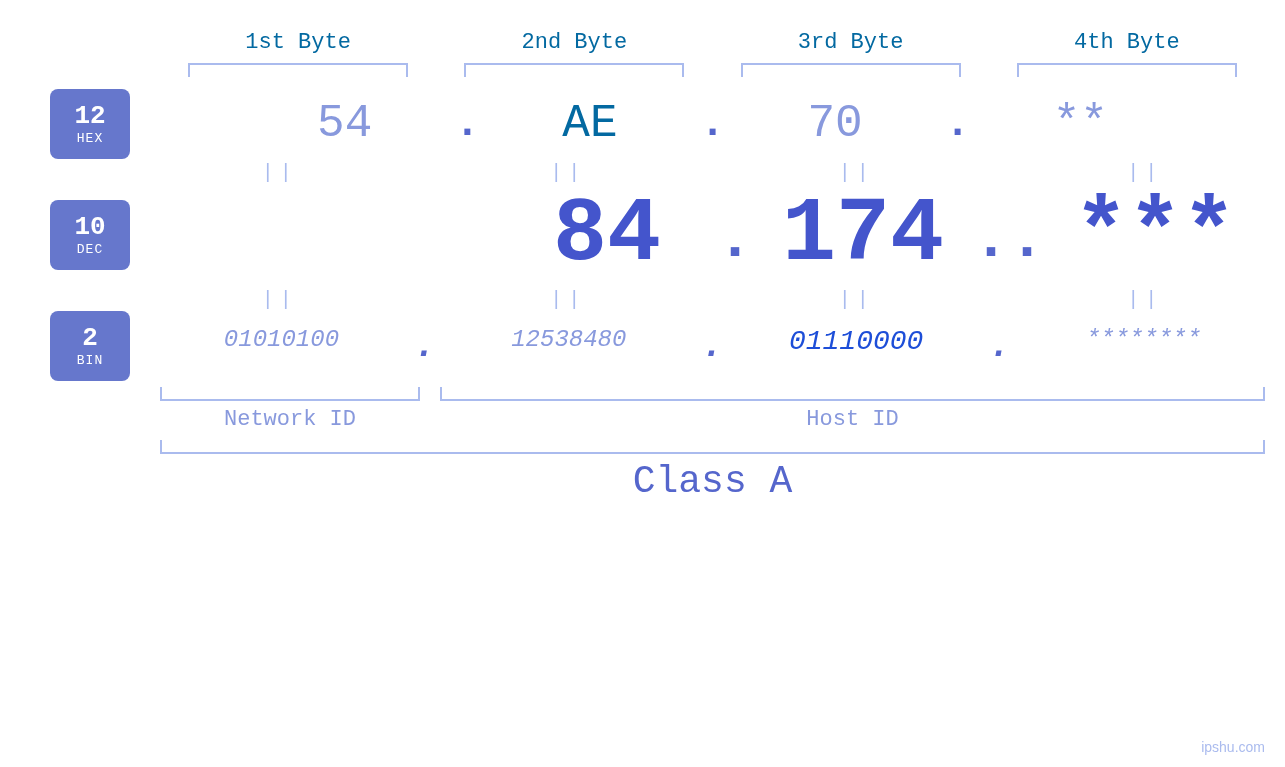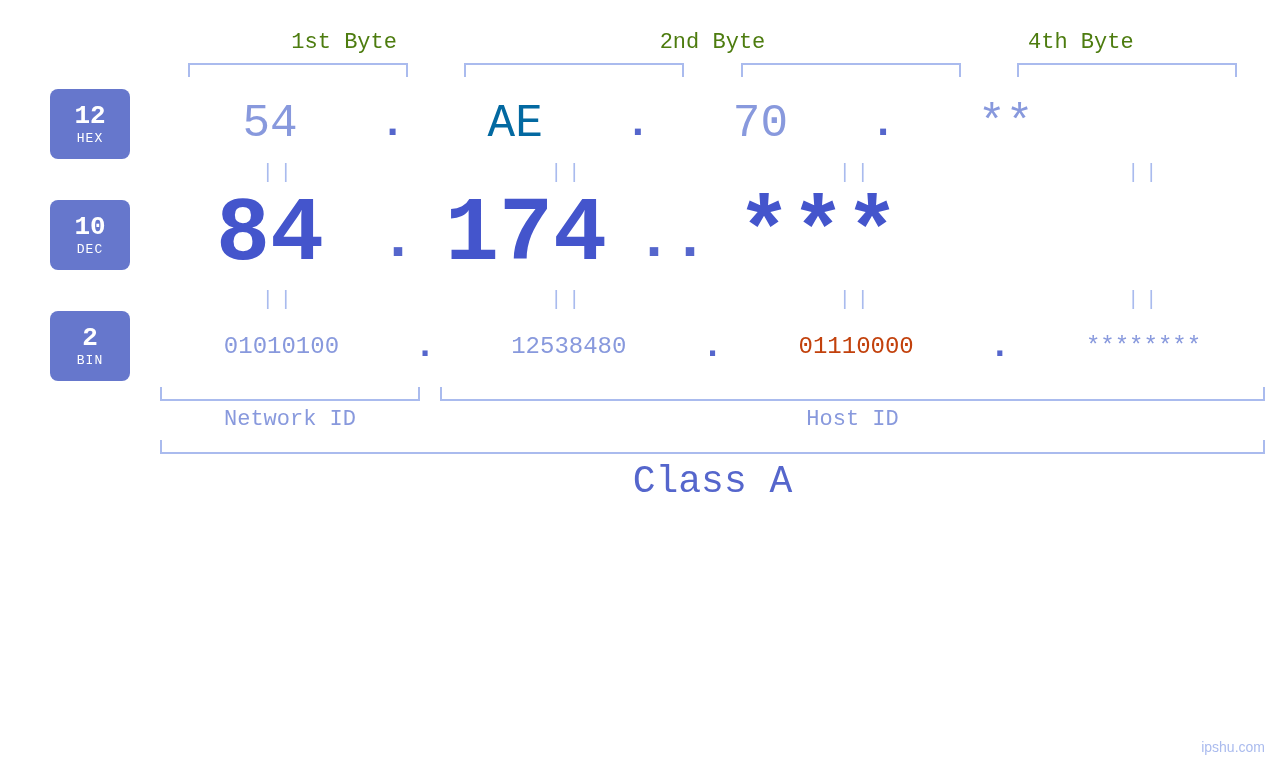--- a/index.html
+++ b/index.html
@@ -22,21 +22,21 @@
     
     .byte-headers {
       display: flex;
       justify-content: space-around;
       padding: 30px 0 0 0;
       margin-left: 160px;
       margin-right: 20px;
     }
 
     .byte-header {
-      color: #4d7c0f;
+      color: #0369a1;
       font-size: 22px;
       font-family: 'Courier New', Courier, monospace;
       text-align: center;
       width: 220px;
     }
 
     
     .bracket-row {
       display: flex;
       margin-left: 160px;
@@ -89,38 +89,39 @@
 
   </style>
 </head>
 <body>
 
 <div class="container">
 
   <div class="byte-headers">
     <div class="byte-header">1st Byte</div>
     <div class="byte-header">2nd Byte</div>
+    <div class="byte-header">3rd Byte</div>
     <div class="byte-header">4th Byte</div>
   </div>
 
   <div class="bracket-row">
     <div class="bracket"></div>
     <div class="bracket"></div>
     <div class="bracket"></div>
     <div class="bracket"></div>
   </div>
 
   <div style="display:flex; align-items:center; margin-top:12px;">
     <div style="margin-left:40px; width:100px; display:flex; justify-content:center;">
       <div class="base-badge">
         <span class="base-num">12</span>
         <span class="base-name">HEX</span>
       </div>
     </div>
-    <div style="flex:1; margin-left:20px; margin-right:20px; display:flex; align-items:center; justify-content:flex-start;">
+    <div style="flex:1; margin-left:20px; margin-right:20px; display:flex; align-items:center; justify-content:center;">
       <div style="width:220px; text-align:center; font-size:46px; color:#8899dd;">54</div>
       <div style="font-size:42px; color:#5566cc; font-weight:bold;">.</div>
       <div style="width:220px; text-align:center; font-size:46px; color:#0369a1;">AE</div>
       <div style="font-size:42px; color:#5566cc; font-weight:bold;">.</div>
       <div style="width:220px; text-align:center; font-size:46px; color:#8899dd;">70</div>
       <div style="font-size:42px; color:#5566cc; font-weight:bold;">.</div>
       <div style="width:220px; text-align:center; font-size:46px; color:#8899dd;">**</div>
     </div>
   </div>
 
@@ -136,21 +137,21 @@
     </div>
   </div>
 
   <div style="display:flex; align-items:center; margin-top:0px;">
     <div style="margin-left:40px; width:100px; display:flex; justify-content:center;">
       <div class="base-badge">
         <span class="base-num">10</span>
         <span class="base-name">DEC</span>
       </div>
     </div>
-    <div style="flex:1; margin-left:20px; margin-right:20px; display:flex; align-items:center; justify-content:flex-start;">
+    <div style="flex:1; margin-left:20px; margin-right:20px; display:flex; align-items:center; justify-content:flex-end;">
       <div style="width:220px; text-align:center; font-size:90px; font-weight:bold; color:#4455cc;">84</div>
       <div style="font-size:60px; color:#5566cc; font-weight:bold; margin-top:10px;">.</div>
       <div style="width:220px; text-align:center; font-size:90px; font-weight:bold; color:#4455cc;">174</div>
       <div style="font-size:60px; color:#5566cc; font-weight:bold; margin-top:10px;">.</div>
       <div style="font-size:60px; color:#5566cc; font-weight:bold; margin-top:10px;">.</div>
       <div style="width:220px; text-align:center; font-size:90px; font-weight:bold; color:#4455cc;">***</div>
     </div>
   </div>
 
   <div style="display:flex; margin-left:160px; margin-right:20px; margin-top:2px;">
@@ -165,26 +166,26 @@
     </div>
   </div>
 
   <div style="display:flex; align-items:center; margin-top:0px;">
     <div style="margin-left:40px; width:100px; display:flex; justify-content:center;">
       <div class="base-badge">
         <span class="base-num">2</span>
         <span class="base-name">BIN</span>
       </div>
     </div>
-    <div style="flex:1; margin-left:20px; margin-right:20px; display:flex; align-items:center; justify-content:space-around;">
+    <div style="flex:1; margin-left:20px; margin-right:20px; display:flex; justify-content:space-around;font-style:italic;">
       <div style="width:220px; text-align:center; font-size:24px; color:#8899dd;">01010100</div>
       <div style="font-size:36px; color:#5566cc; font-weight:bold;">.</div>
       <div style="width:220px; text-align:center; font-size:24px; color:#8899dd;">12538480</div>
       <div style="font-size:36px; color:#5566cc; font-weight:bold;">.</div>
-      <div style="width:220px; text-align:center; font-size:24px; color:#c2410c;">01110000</div>
+      <div style="width:220px; text-align:center; font-size:28px; color:#1d4ed8;">01110000</div>
       <div style="font-size:36px; color:#5566cc; font-weight:bold;">.</div>
       <div style="width:220px; text-align:center; font-size:24px; color:#8899dd;">********</div>
     </div>
   </div>
 
   <div style="display:flex; margin-left:160px; margin-right:20px; margin-top:6px;">
 
     <div style="flex:1; display:flex; align-items:flex-end; justify-content:space-around;">
 
       <div style="display:flex; flex-direction:column; align-items:center; width:260px;">

